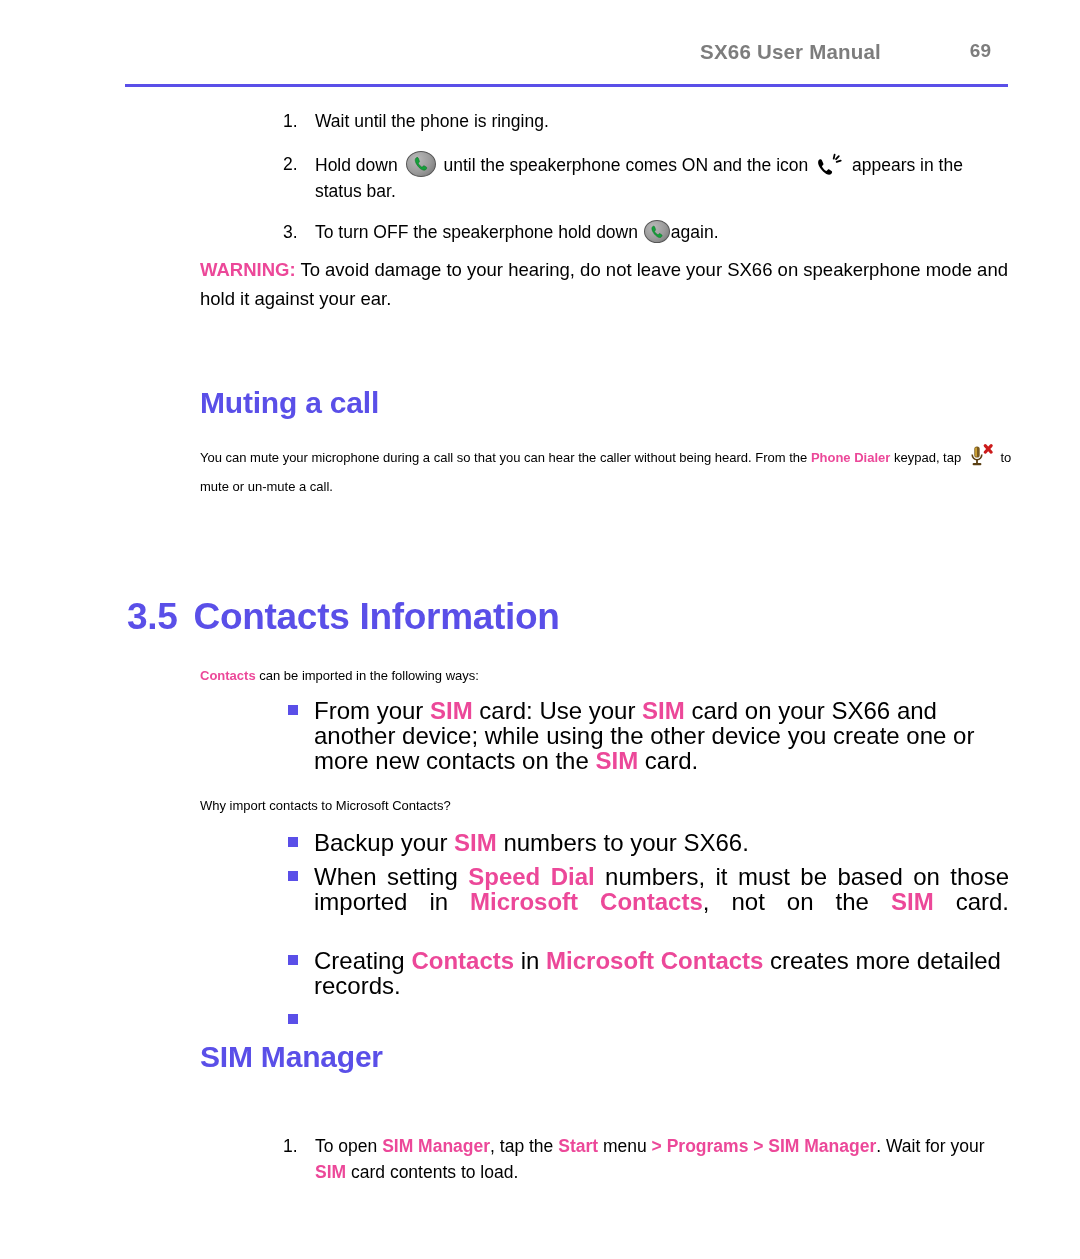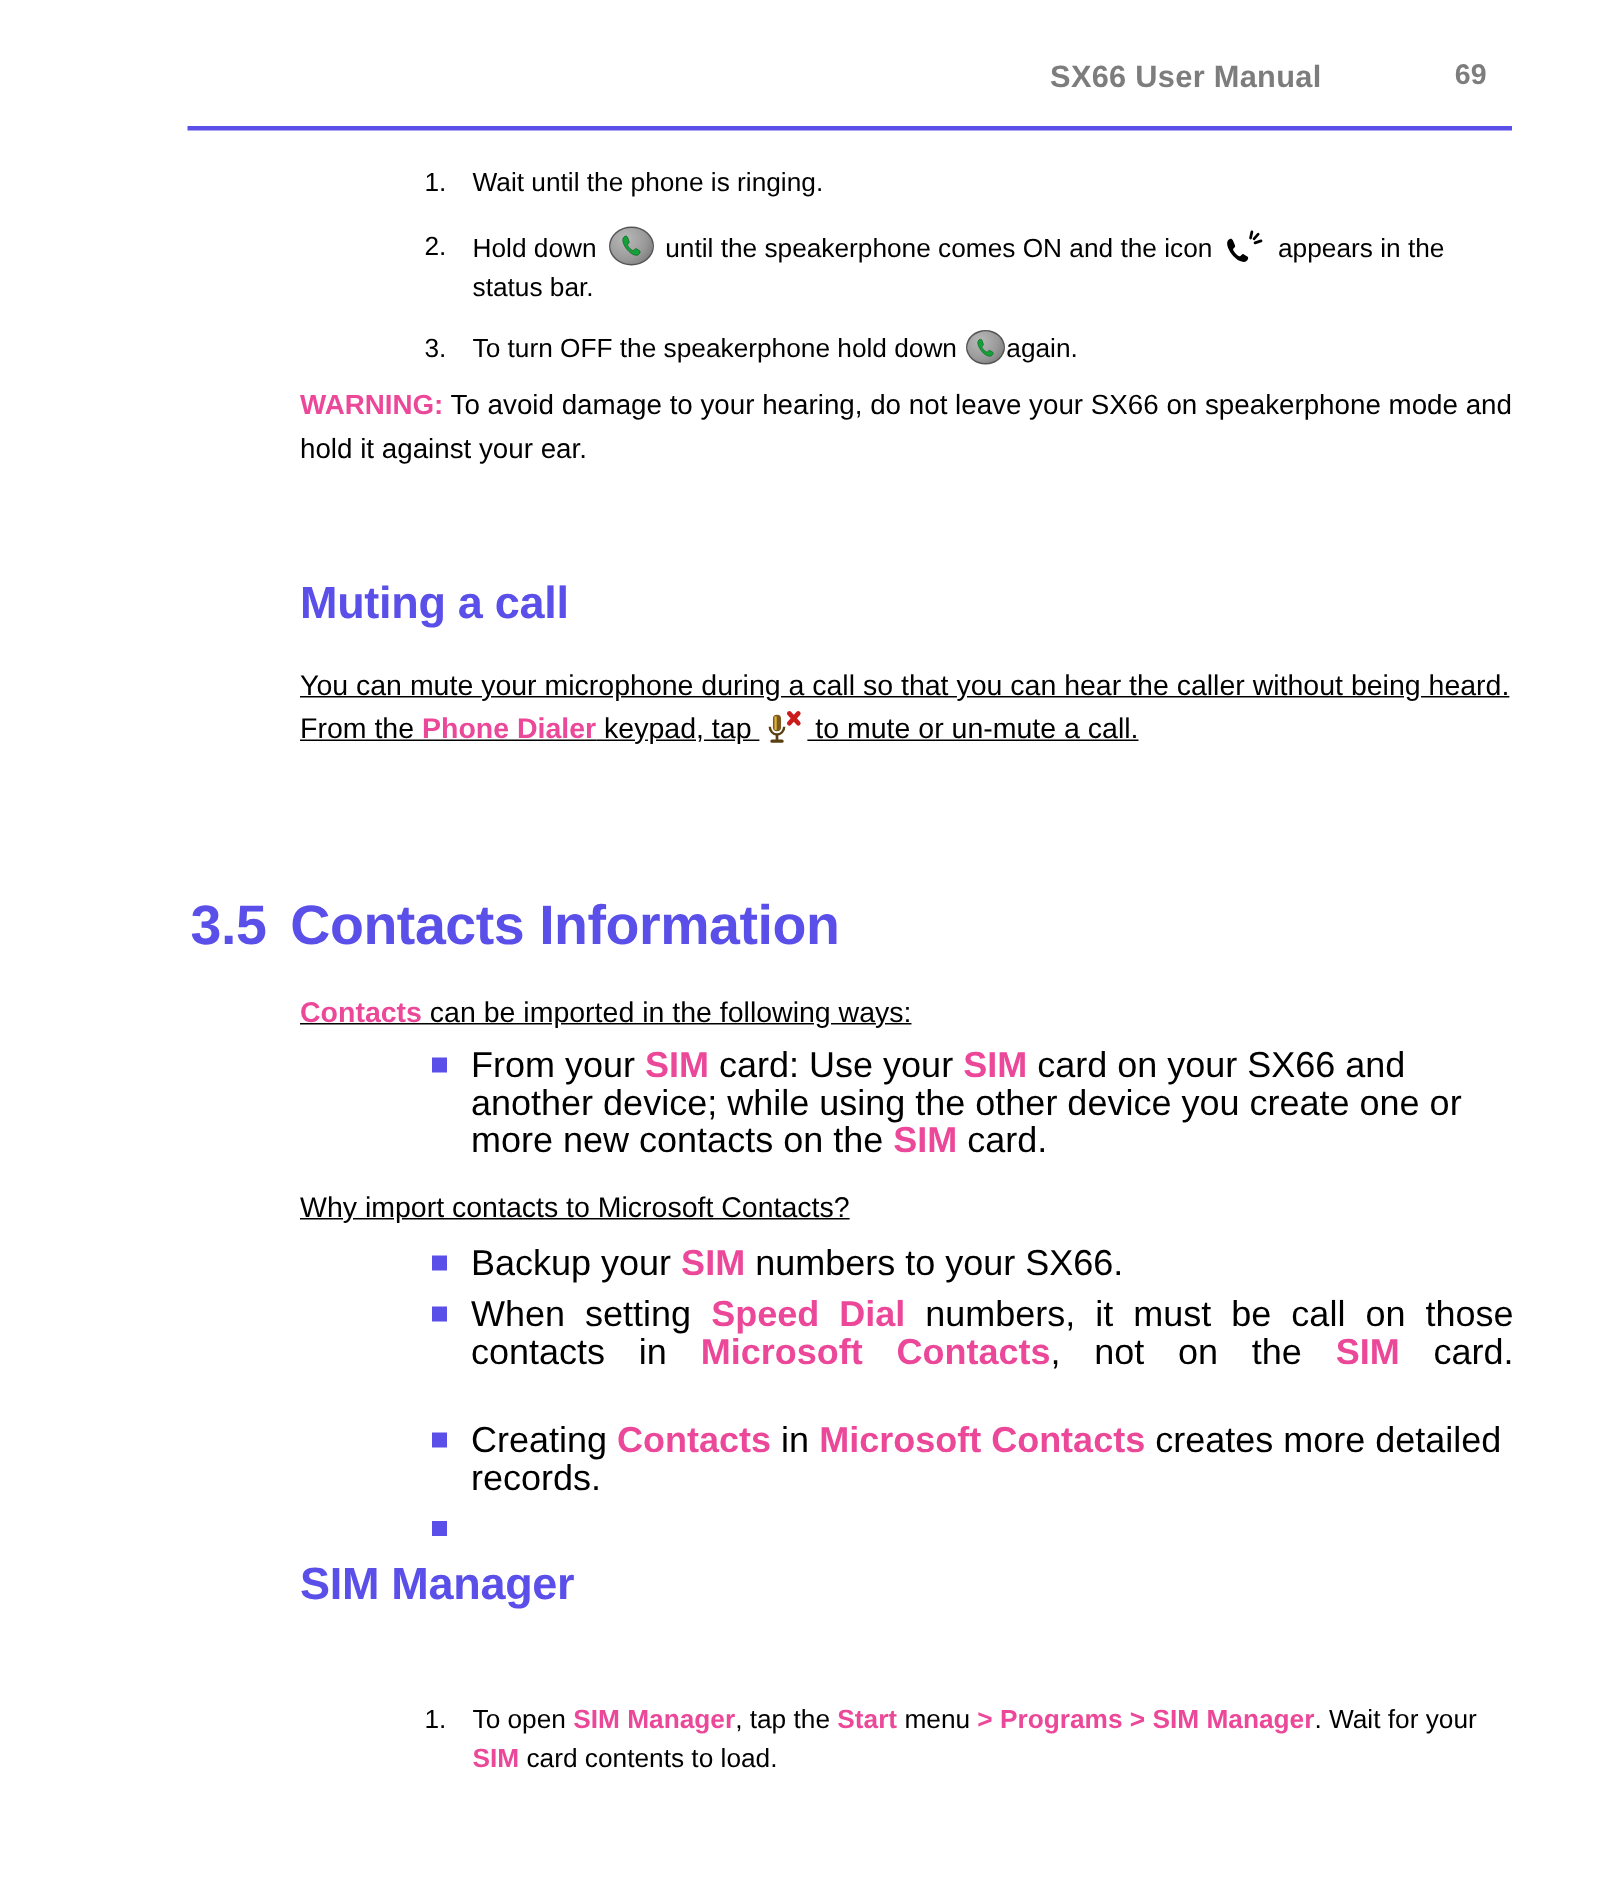--- a/index.html
+++ b/index.html
@@ -112,23 +112,22 @@
     position: absolute;
     font-size: 24.5px;
     font-weight: bold;
     color: #5a4fe8;
     letter-spacing: -0.2px;
   }
 
   
   .para {
     position: absolute;
-    font-size: 19px;
+    font-size: 13px;
     line-height: 29px;
-    text-decoration: underline;
   }
 
   
   .bullet-list {
     position: absolute;
     left: 286px;
     width: 723px;
   }
   .bullet-item {
     position: relative;
@@ -271,21 +270,21 @@
 
   <div class="para" style="left:200px; top:793px; width:812px; line-height:25px;">Why import contacts to Microsoft Contacts?</div>
 
   <div class="bullet-list" style="top:830px;">
     <div class="bullet-item">
       <span class="sq"></span>
       <span><span>Backup your </span><span class="hl">SIM</span><span> numbers to your SX66.</span></span>
     </div>
     <div class="bullet-item justify" style="margin-top:9px;">
       <span class="sq"></span>
-      <span><span>When setting </span><span class="hl">Speed Dial</span><span> numbers, it must be call on those contacts in </span><span class="hl">Microsoft Contacts</span><span>, not on the </span><span class="hl">SIM</span><span> card.</span></span>
+      <span><span>When setting </span><span class="hl">Speed Dial</span><span> numbers, it must be based on those imported in </span><span class="hl">Microsoft Contacts</span><span>, not on the </span><span class="hl">SIM</span><span> card.</span></span>
     </div>
     <div class="bullet-item" style="margin-top:9px;">
       <span class="sq"></span>
       <span><span>Creating </span><span class="hl">Contacts</span><span> in </span><span class="hl">Microsoft Contacts</span><span> creates more detailed records.</span></span>
     </div>
     <div class="bullet-item" style="margin-top:9px;">
       <span class="sq"></span>
     </div>
   </div>
 

